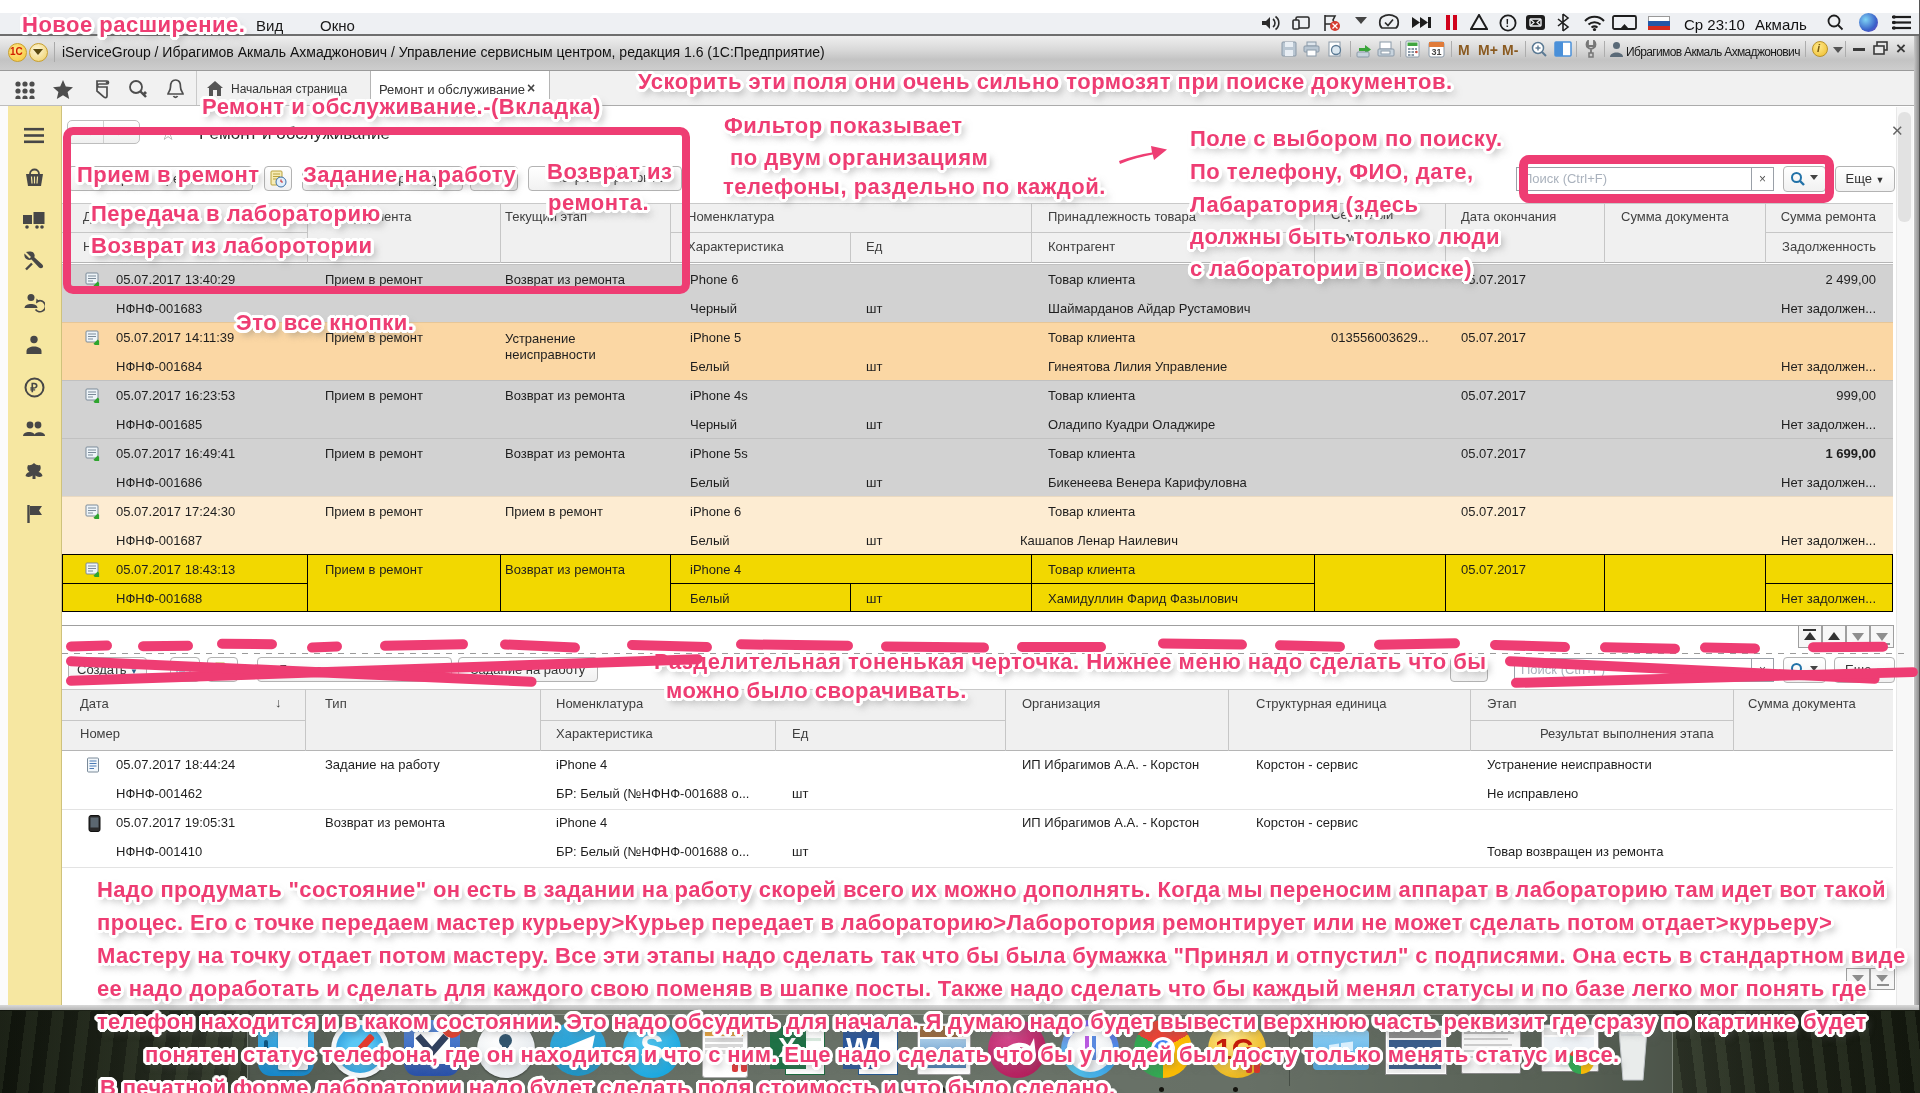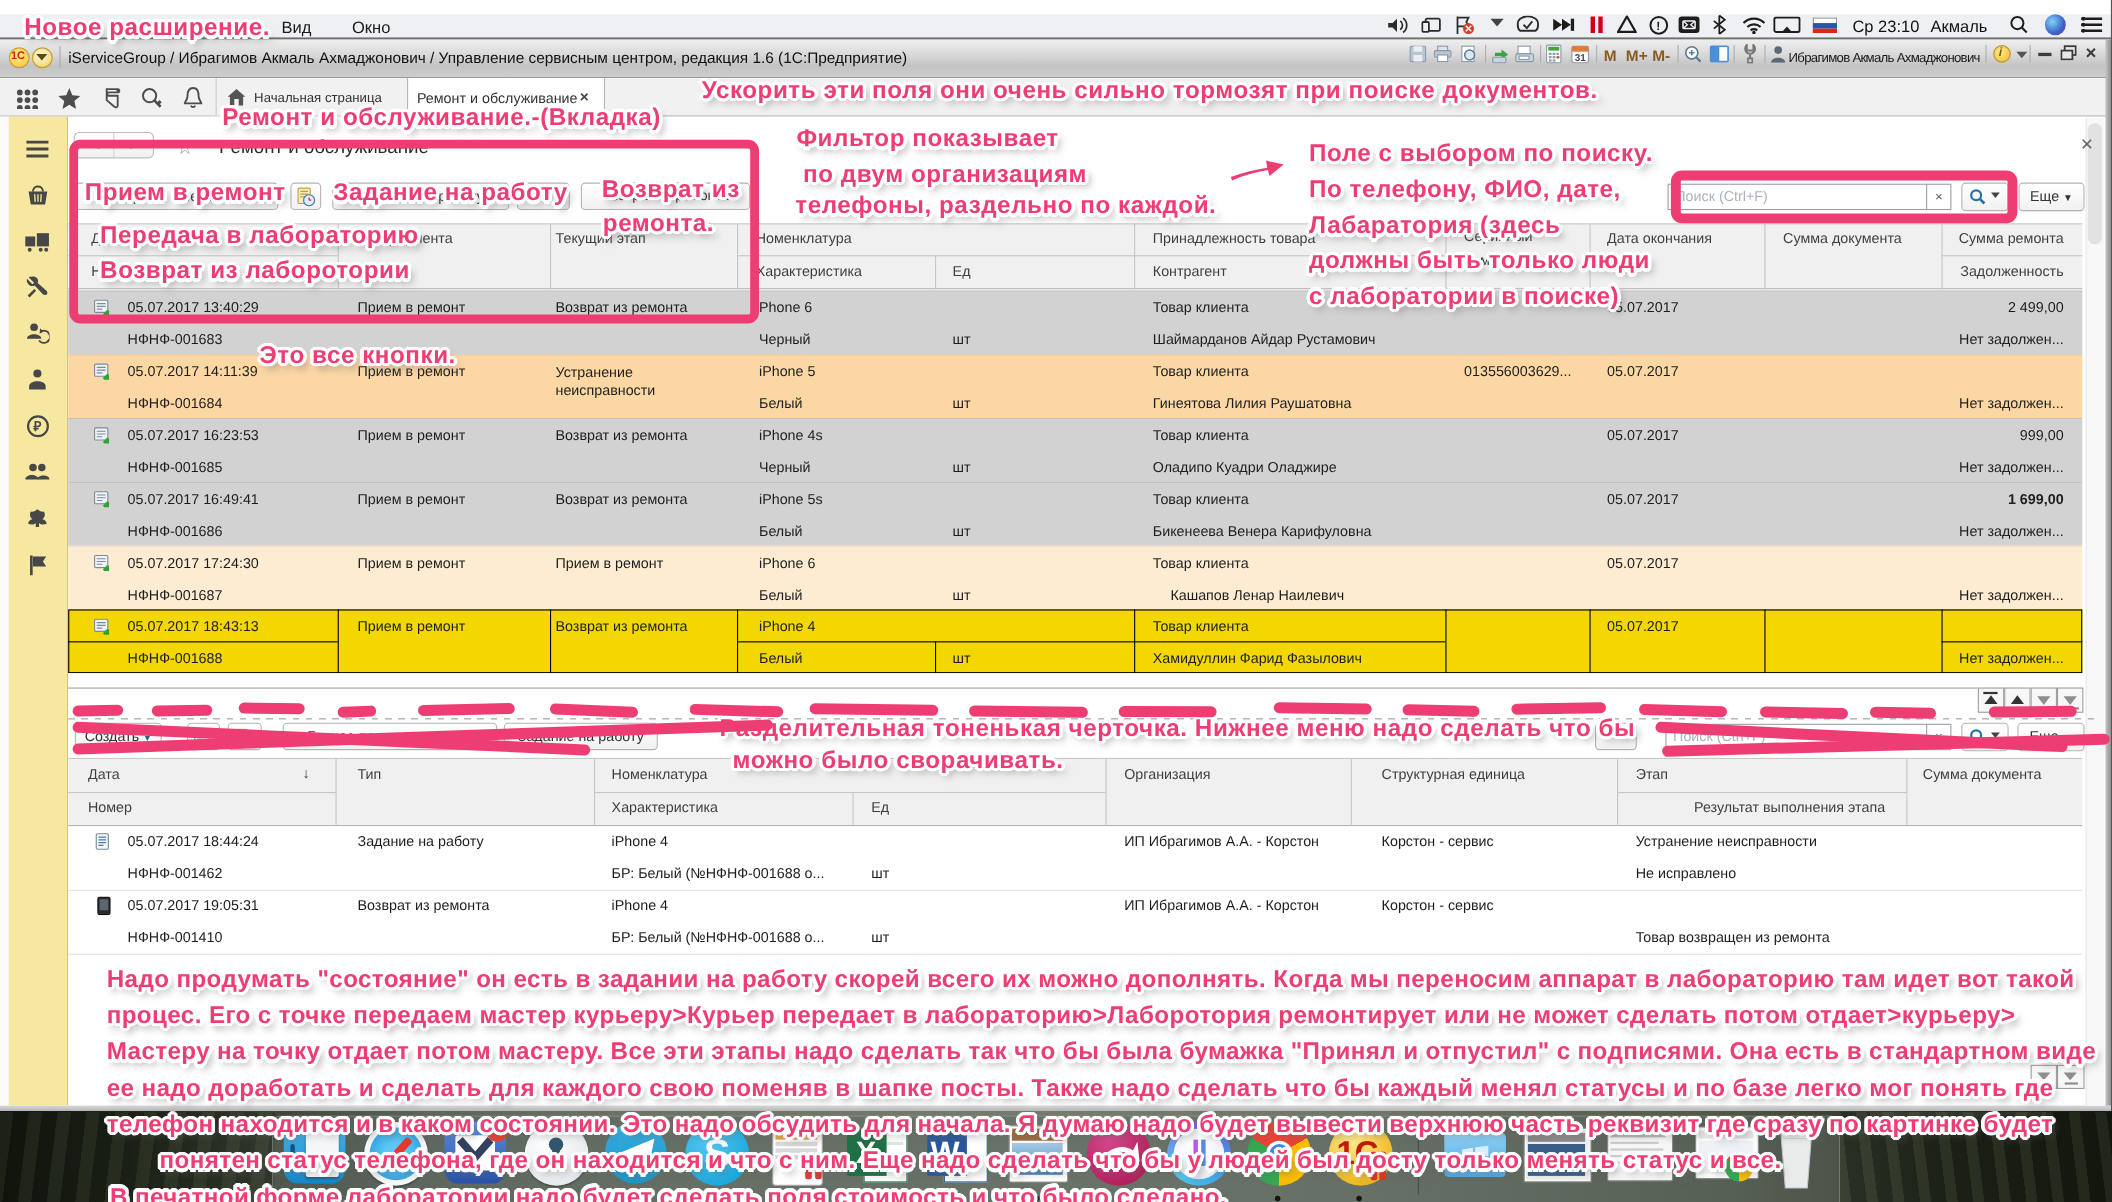--- a/index.html
+++ b/index.html
@@ -157,21 +157,21 @@
 <div class="t" style="left:325px;top:330px;">Прием в ремонт</div>
 <div class="t" style="left:505px;top:331px;">Устранение</div>
 <div class="t" style="left:505px;top:347px;">неисправности</div>
 <div class="t" style="left:690px;top:330px;">iPhone 5</div>
 <div class="t" style="left:1048px;top:330px;">Товар клиента</div>
 <div class="t" style="left:1331px;top:330px;">013556003629...</div>
 <div class="t" style="left:1461px;top:330px;">05.07.2017</div>
 <div class="t" style="left:116px;top:359px;">НФНФ-001684</div>
 <div class="t" style="left:690px;top:359px;">Белый</div>
 <div class="t" style="left:866px;top:359px;">шт</div>
-<div class="t" style="left:1048px;top:359px;">Гинеятова Лилия Раушатовна</div>
+<div class="t" style="left:1048px;top:359px;">Гинеятова Лилия Управление</div>
 <div class="t" style="left:1765px;top:359px;width:111px;text-align:right;">Нет задолжен...</div>
 <div class="abs" style="left:62px;top:380px;width:1831px;height:58px;background:#d2d2d2;border-top:1px solid rgba(0,0,0,0.08);box-sizing:border-box;"></div>
 <svg class="abs" style="left:85px;top:388px;" width="17" height="16" viewBox="0 0 17 16">
       <rect x="1" y="1" width="12" height="11" rx="1" fill="#eef4f8" stroke="#7a8a99"></rect>
       <line x1="3" y1="4" x2="11" y2="4" stroke="#7a8a99"></line>
       <line x1="3" y1="6.5" x2="11" y2="6.5" stroke="#7a8a99"></line>
       <line x1="3" y1="9" x2="8" y2="9" stroke="#7a8a99"></line>
       <path d="M9 11 L15 11 L15 13 L12 16 L9 13 Z" fill="#2ea52e" transform="rotate(-45 12 13)"></path>
     </svg>
 <div class="t" style="left:116px;top:388px;">05.07.2017 16:23:53</div>
@@ -216,21 +216,21 @@
     </svg>
 <div class="t" style="left:116px;top:504px;">05.07.2017 17:24:30</div>
 <div class="t" style="left:325px;top:504px;">Прием в ремонт</div>
 <div class="t" style="left:505px;top:504px;">Прием в ремонт</div>
 <div class="t" style="left:690px;top:504px;">iPhone 6</div>
 <div class="t" style="left:1048px;top:504px;">Товар клиента</div>
 <div class="t" style="left:1461px;top:504px;">05.07.2017</div>
 <div class="t" style="left:116px;top:533px;">НФНФ-001687</div>
 <div class="t" style="left:690px;top:533px;">Белый</div>
 <div class="t" style="left:866px;top:533px;">шт</div>
-<div class="t" style="left:1064px;top:533px;">Кашапов Ленар Наилевич</div>
+<div class="t" style="left:1020px;top:533px;">Кашапов Ленар Наилевич</div>
 <div class="t" style="left:1765px;top:533px;width:111px;text-align:right;">Нет задолжен...</div>
 <div class="abs" style="left:62px;top:554px;width:1831px;height:58px;background:#f2d800;border-top:1px solid rgba(0,0,0,0.08);box-sizing:border-box;"></div>
 <svg class="abs" style="left:85px;top:562px;" width="17" height="16" viewBox="0 0 17 16">
       <rect x="1" y="1" width="12" height="11" rx="1" fill="#eef4f8" stroke="#7a8a99"></rect>
       <line x1="3" y1="4" x2="11" y2="4" stroke="#7a8a99"></line>
       <line x1="3" y1="6.5" x2="11" y2="6.5" stroke="#7a8a99"></line>
       <line x1="3" y1="9" x2="8" y2="9" stroke="#7a8a99"></line>
       <path d="M9 11 L15 11 L15 13 L12 16 L9 13 Z" fill="#2ea52e" transform="rotate(-45 12 13)"></path>
     </svg>
 <div class="t" style="left:116px;top:562px;">05.07.2017 18:43:13</div>

